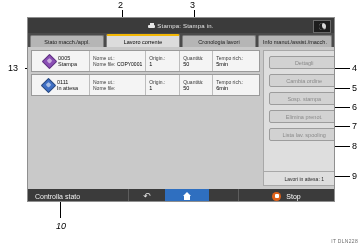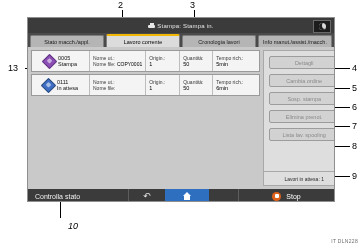--- a/index.html
+++ b/index.html
@@ -262,21 +262,21 @@
 <div class="leader v" style="left:60px;top:88px;height:130px;"></div>
 
 <div class="callout" style="left:118px;top:1px;">2</div>
 <div class="callout" style="left:190px;top:1px;">3</div>
 <div class="callout" style="left:352px;top:64px;">4</div>
 <div class="callout" style="left:352px;top:84px;">5</div>
 <div class="callout" style="left:352px;top:103px;">6</div>
 <div class="callout" style="left:352px;top:122px;">7</div>
 <div class="callout" style="left:352px;top:142px;">8</div>
 <div class="callout" style="left:352px;top:172px;">9</div>
-<div class="callout" style="left:68px;top:222px;font-style:italic;">10</div>
+<div class="callout" style="left:56px;top:222px;font-style:italic;">10</div>
 <div class="callout" style="left:8px;top:64px;">13</div>
 
 <div class="panel">
 
   <div class="titlebar">
     <div class="title">
       <span class="printer-icon">
         <span class="paper"></span>
           <span class="body"></span>
       </span>

